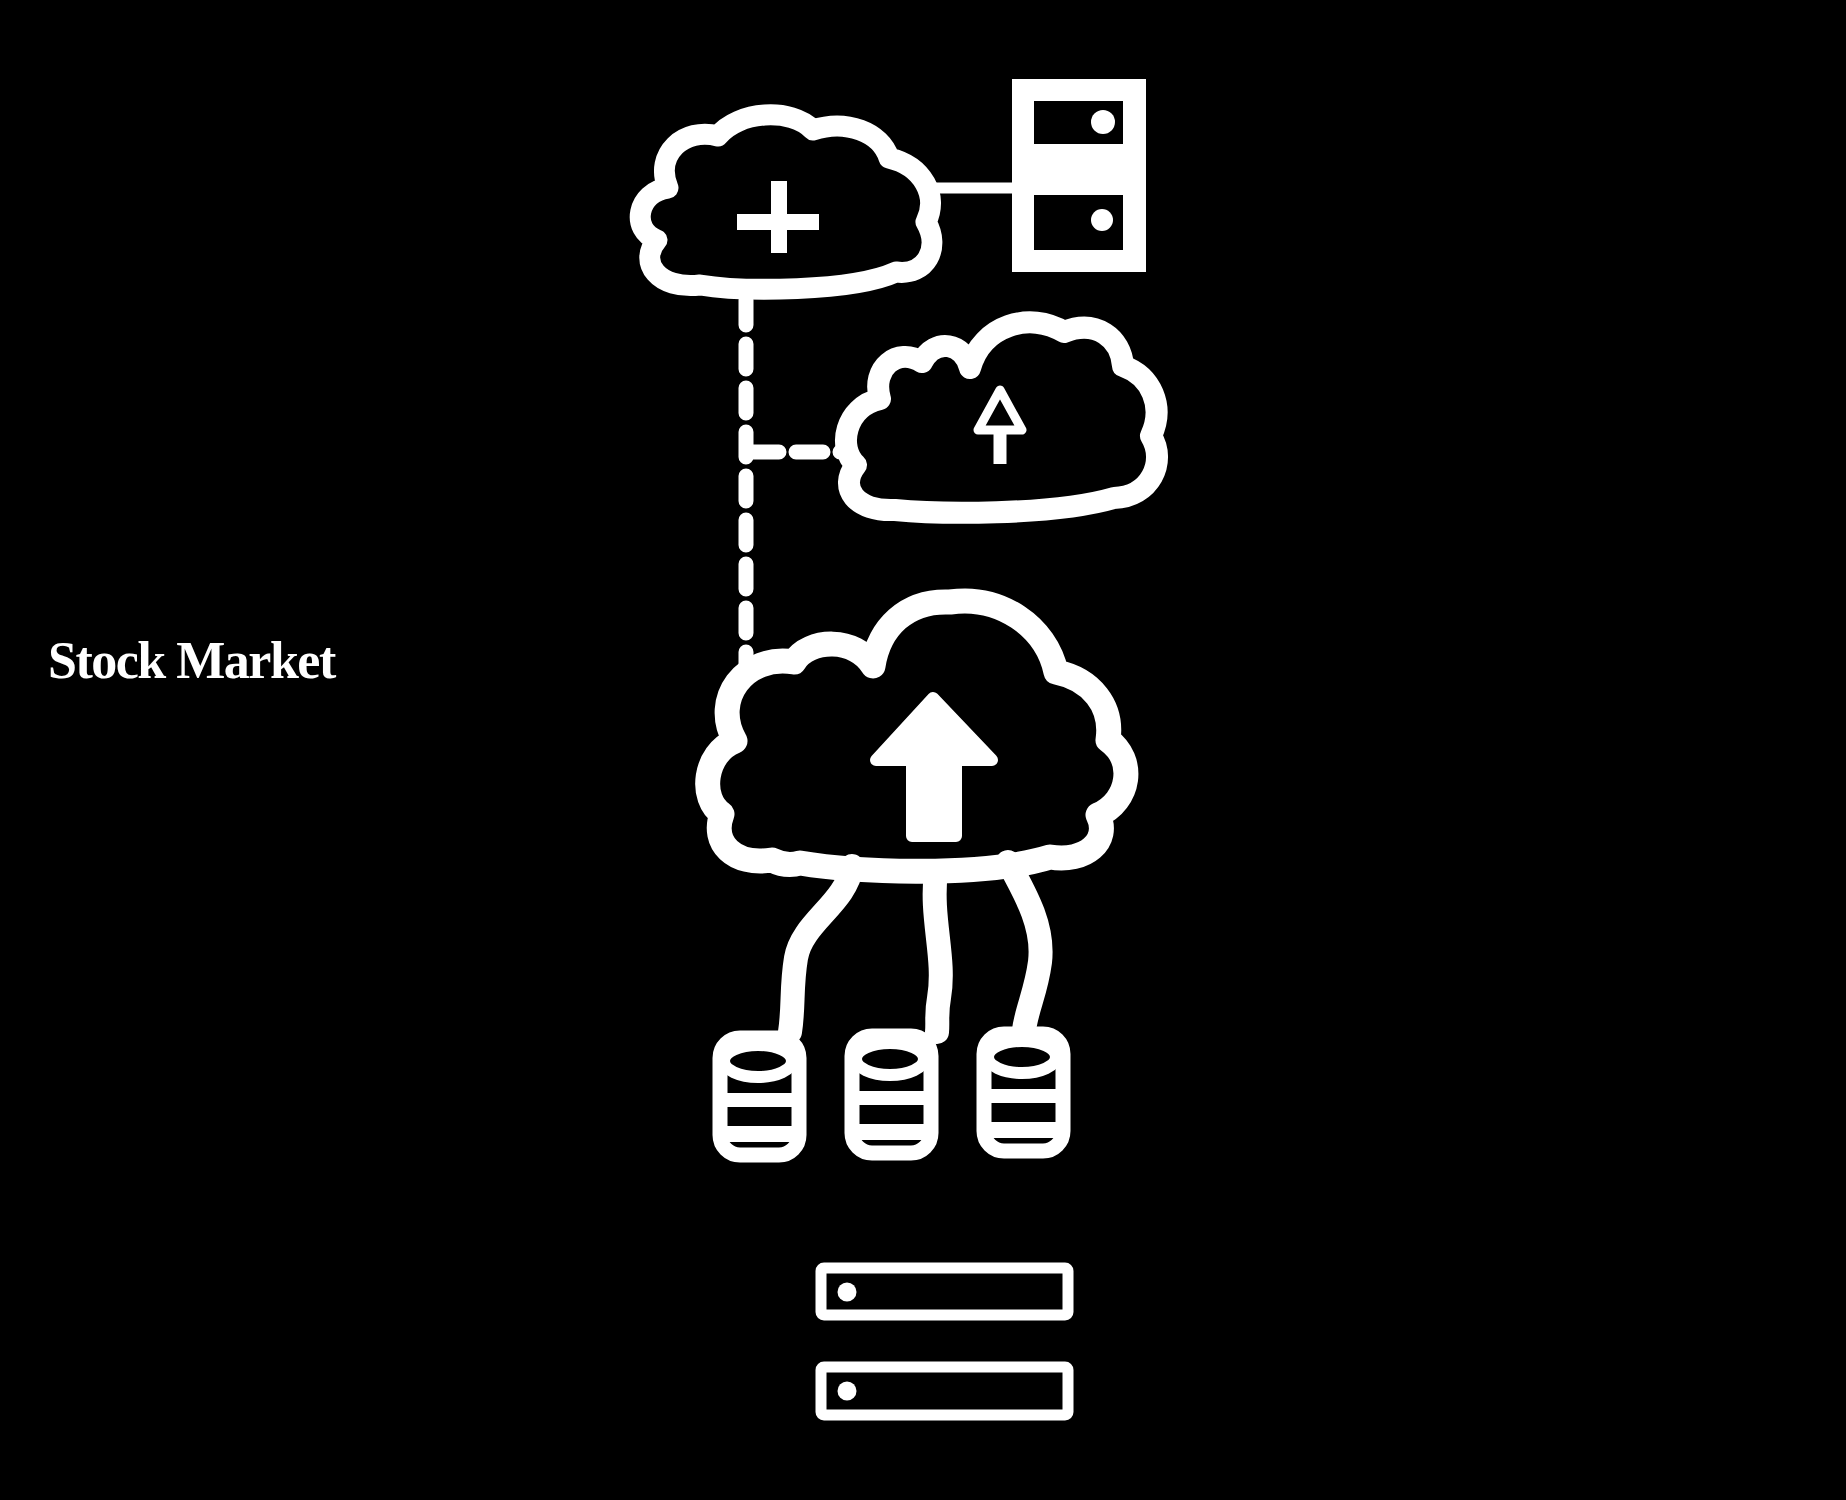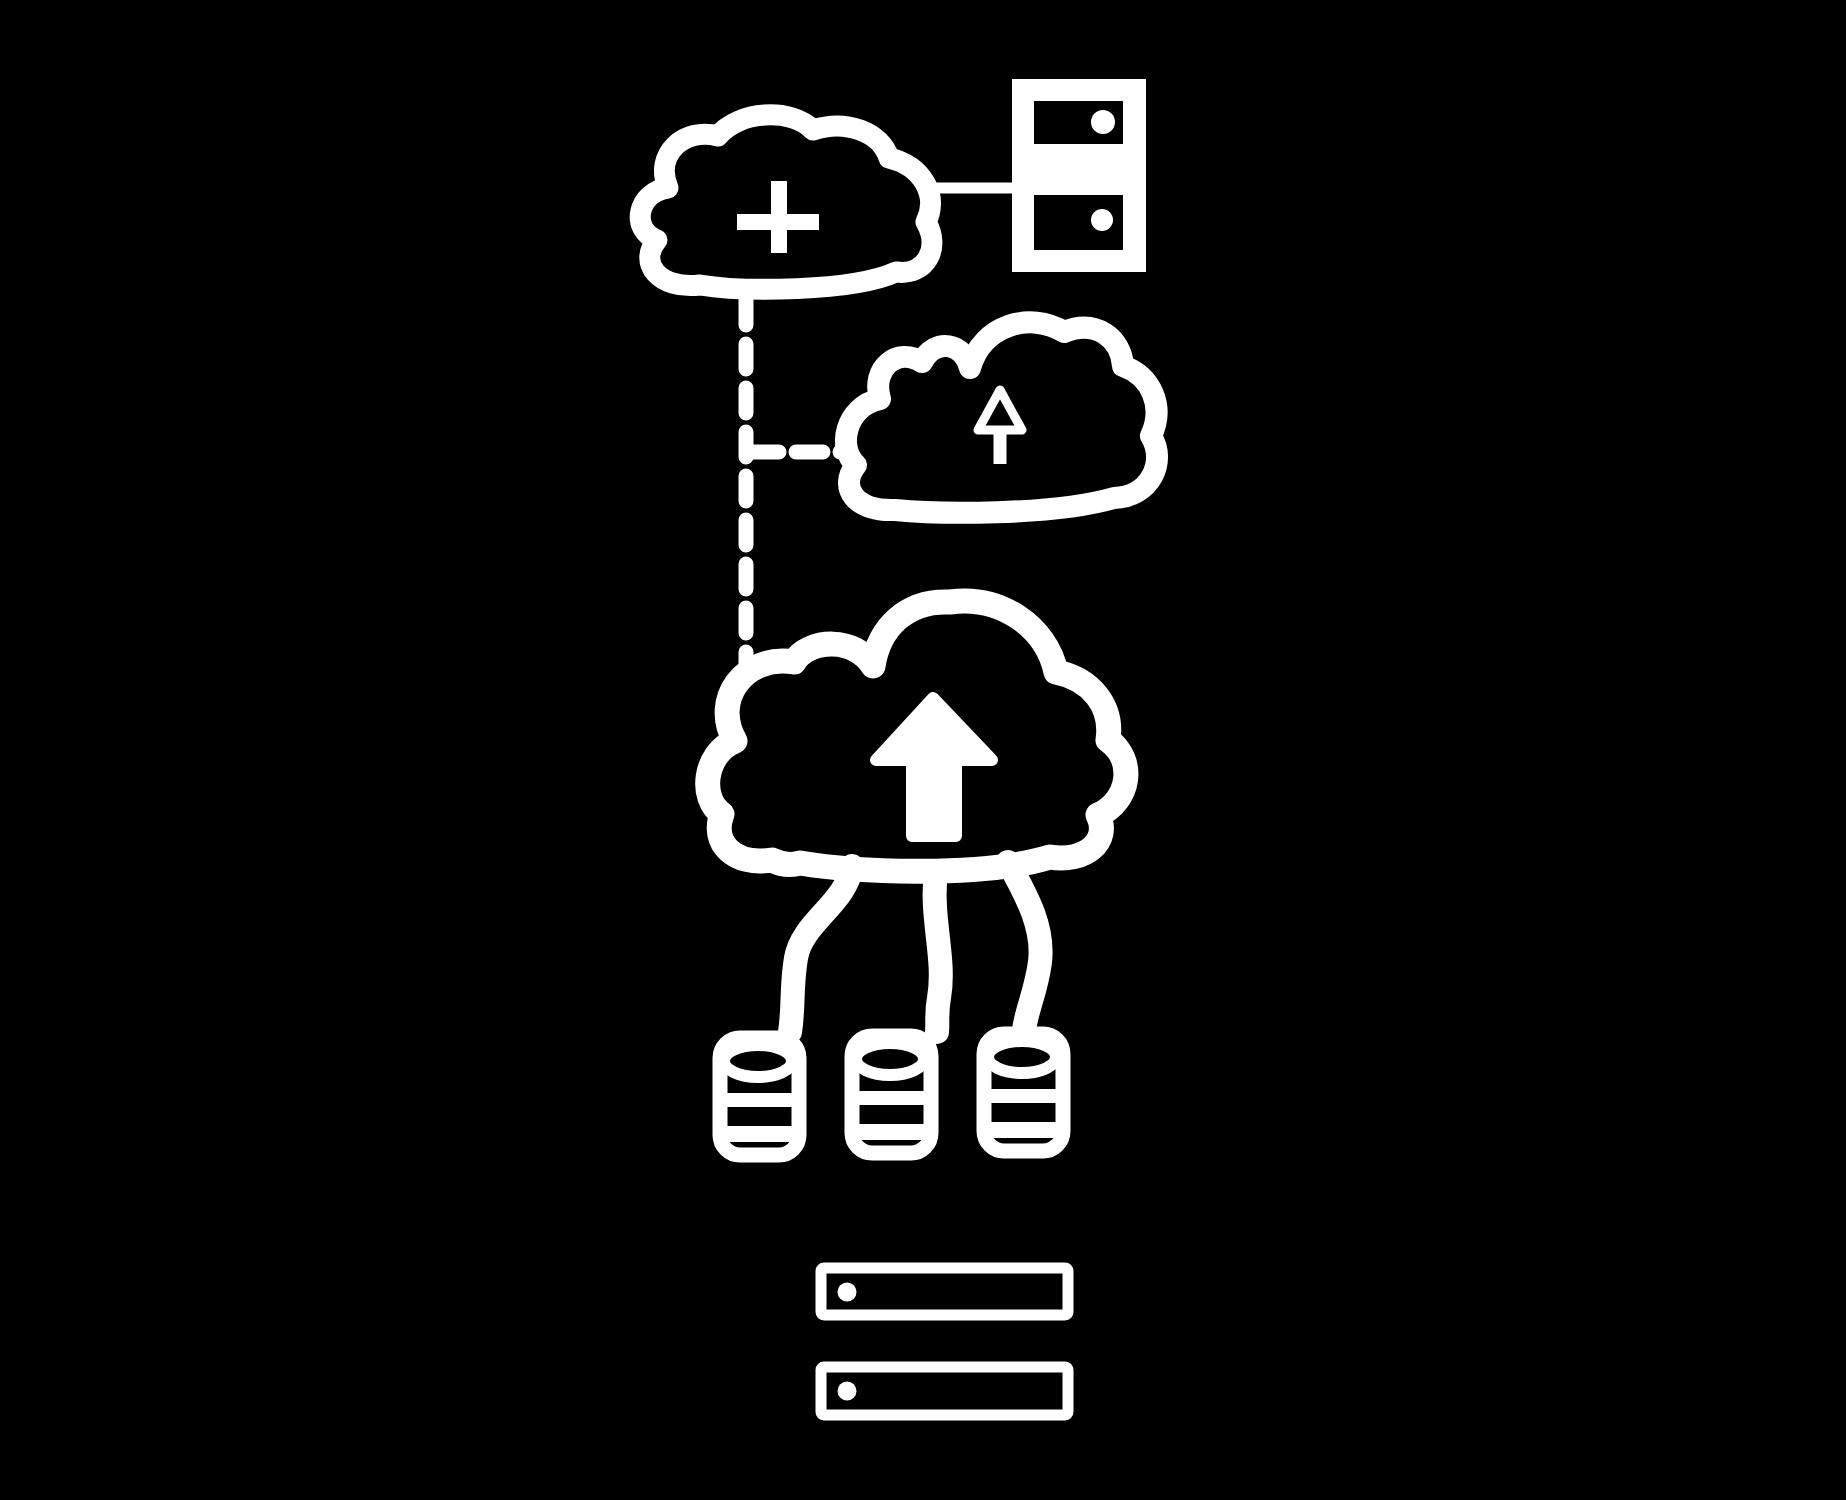--- a/index.html
+++ b/index.html
@@ -128,13 +128,14 @@
     </g>
 
     <g>
       <rect x="821" y="1268" width="247" height="47" rx="3" fill="#000000" stroke="#ffffff" stroke-width="11"></rect>
       <circle cx="847" cy="1292" r="9.5" fill="#ffffff"></circle>
       <rect x="821" y="1367" width="247" height="48" rx="3" fill="#000000" stroke="#ffffff" stroke-width="11"></rect>
       <circle cx="847" cy="1391" r="9.5" fill="#ffffff"></circle>
     </g>
   </svg>
 
+  <div class="txt eyebrow">Stock Market</div>
 </div>
 
 </body></html>

